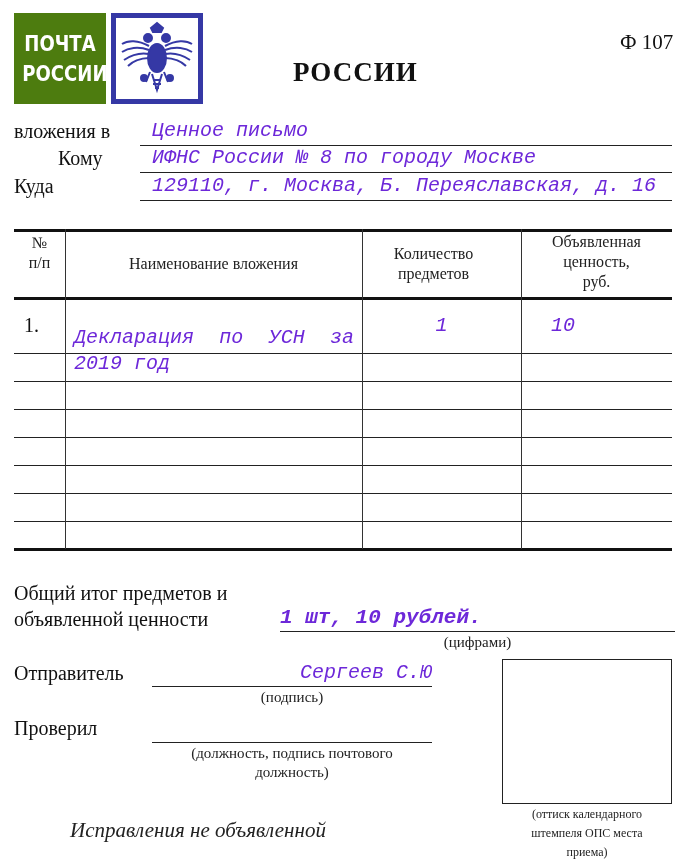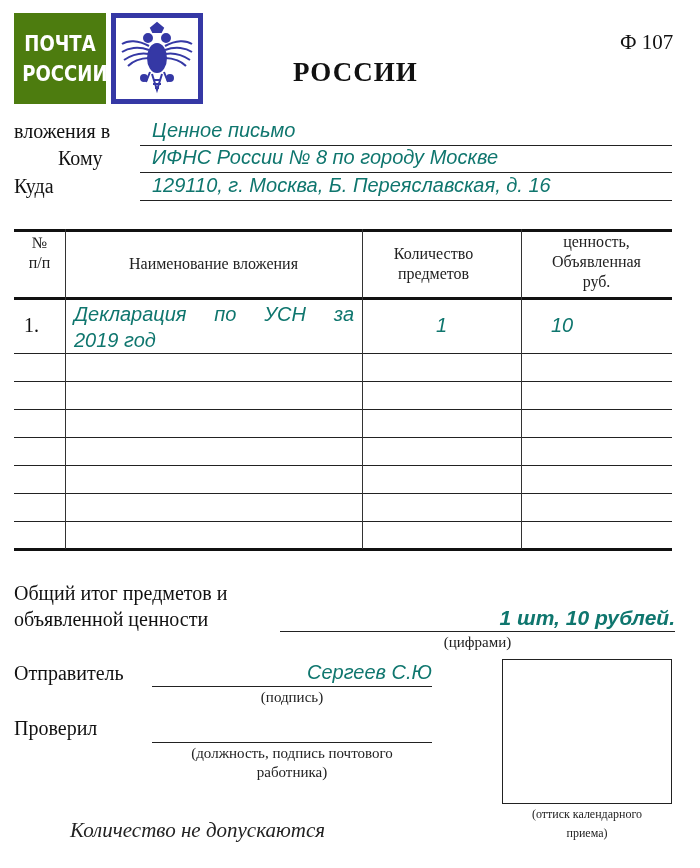--- a/index.html
+++ b/index.html
@@ -1,19 +1,19 @@
 <!DOCTYPE html>
 <html><head>
 <meta charset="utf-8">
 <style>
   html, body { margin: 0; padding: 0; background: #ffffff; }
   body { width: 700px; height: 868px; position: relative; overflow: hidden;
          font-family: "Liberation Serif", "DejaVu Serif", serif; color: #111; }
   .abs { position: absolute; }
-  .hand { color: #0f766e; font-style: italic; font-family: Liberation Sans, sans-serif; }
+  .hand { color: #6d28d9; font-style: italic; font-family: Liberation Mono, monospace; }
 
   
   .logo-left { left: 14px; top: 13px; width: 92px; height: 91px; background: #4d7c0f; }
   .logo-left .t { position: absolute; left: 0; width: 92px; text-align: center; color: #fff;
                   font-family: "DejaVu Sans", sans-serif; font-weight: bold; font-size: 22px;
                   letter-spacing: 0px; transform: scaleX(0.82); transform-origin: center; }
   .logo-right { left: 111px; top: 13px; width: 92px; height: 91px; background: #3538a5; }
   .logo-right .inner { position: absolute; left: 5px; top: 5px; width: 82px; height: 81px; background: #fff; }
 
   .title { left: 293px; top: 57px; font-size: 27px; font-weight: bold; letter-spacing: 1px; }
@@ -102,54 +102,55 @@
     <div>п/п</div>
   </div>
   <div class="th" style="left:51px; width:297px; top:25px;">
     <div>Наименование вложения</div>
   </div>
   <div class="th" style="left:340px; width:159px; top:15px;">
     <div>Количество</div>
     <div>предметов</div>
   </div>
   <div class="th" style="left:507px; width:151px; top:3px;">
+    <div>Объявленная</div>
     <div>ценность,</div>
-    <div>Объявленная</div>
     <div>руб.</div>
   </div>
 
   <div class="td" style="left:10px; top:85px;">1.</div>
   <div class="td hand" style="left:60px; top:72px; width:280px; line-height:26px;">
-    <div style="text-align:justify; text-align-last:justify;">Декларация по УСН за</div>
+    <div style="text-align:justify; text-align-last:justify;margin-top:24px;">Декларация по УСН за</div>
     <div>2019 год</div>
   </div>
   <div class="td hand" style="left:348px; width:159px; top:85px; text-align:center;">1</div>
   <div class="td hand" style="left:537px; width:151px; top:85px; ">10</div>
 </div>
 
 <div class="abs lbl" style="left:14px; top:580px; line-height:26px;">
   <div>Общий итог предметов и</div>
   <div>объявленной ценности</div>
 </div>
-<div class="abs hand" style="left:280px; width:395px; top:606px; text-align:right; font-size:21px; font-weight:bold;">1 шт, 10 рублей.</div>
+<div class="abs hand" style="left:280px; width:395px; top:606px; text-align:left; font-size:21px; font-weight:bold;">1 шт, 10 рублей.</div>
 <div class="fieldline" style="left:280px; top:631px; width:395px;"></div>
 <div class="abs small" style="left:280px; width:395px; top:634px;">(цифрами)</div>
 
 <div class="abs lbl" style="left:14px; top:662px;">Отправитель</div>
 <div class="abs hand lbl" style="left:152px; width:280px; top:661px; text-align:right;">Сергеев С.Ю</div>
 <div class="fieldline" style="left:152px; top:686px; width:280px;"></div>
 <div class="abs small" style="left:152px; width:280px; top:689px;">(подпись)</div>
 
 <div class="abs lbl" style="left:14px; top:717px;">Проверил</div>
 <div class="abs hand lbl" style="left:152px; width:280px; top:716px; text-align:center;"></div>
 <div class="fieldline" style="left:152px; top:742px; width:280px;"></div>
 <div class="abs small" style="left:152px; width:280px; top:744px; line-height:19px;">
   <div>(должность, подпись почтового</div>
-  <div>работника)</div>
+  <div>должность)</div>
 </div>
 
 <div class="abs stamp"></div>
 <div class="abs small" style="left:495px; width:184px; top:805px; line-height:19px; font-size:12px;">
   <div>(оттиск календарного</div>
+  <div>штемпеля ОПС места</div>
   <div>приема)</div>
 </div>
 
-<div class="abs" style="left:70px; top:818px; font-size:21px; font-style:italic; color:#222;">Количество не допускаются</div>
+<div class="abs" style="left:70px; top:818px; font-size:21px; font-style:italic; color:#222;">Исправления не объявленной</div>
 
 </body></html>

